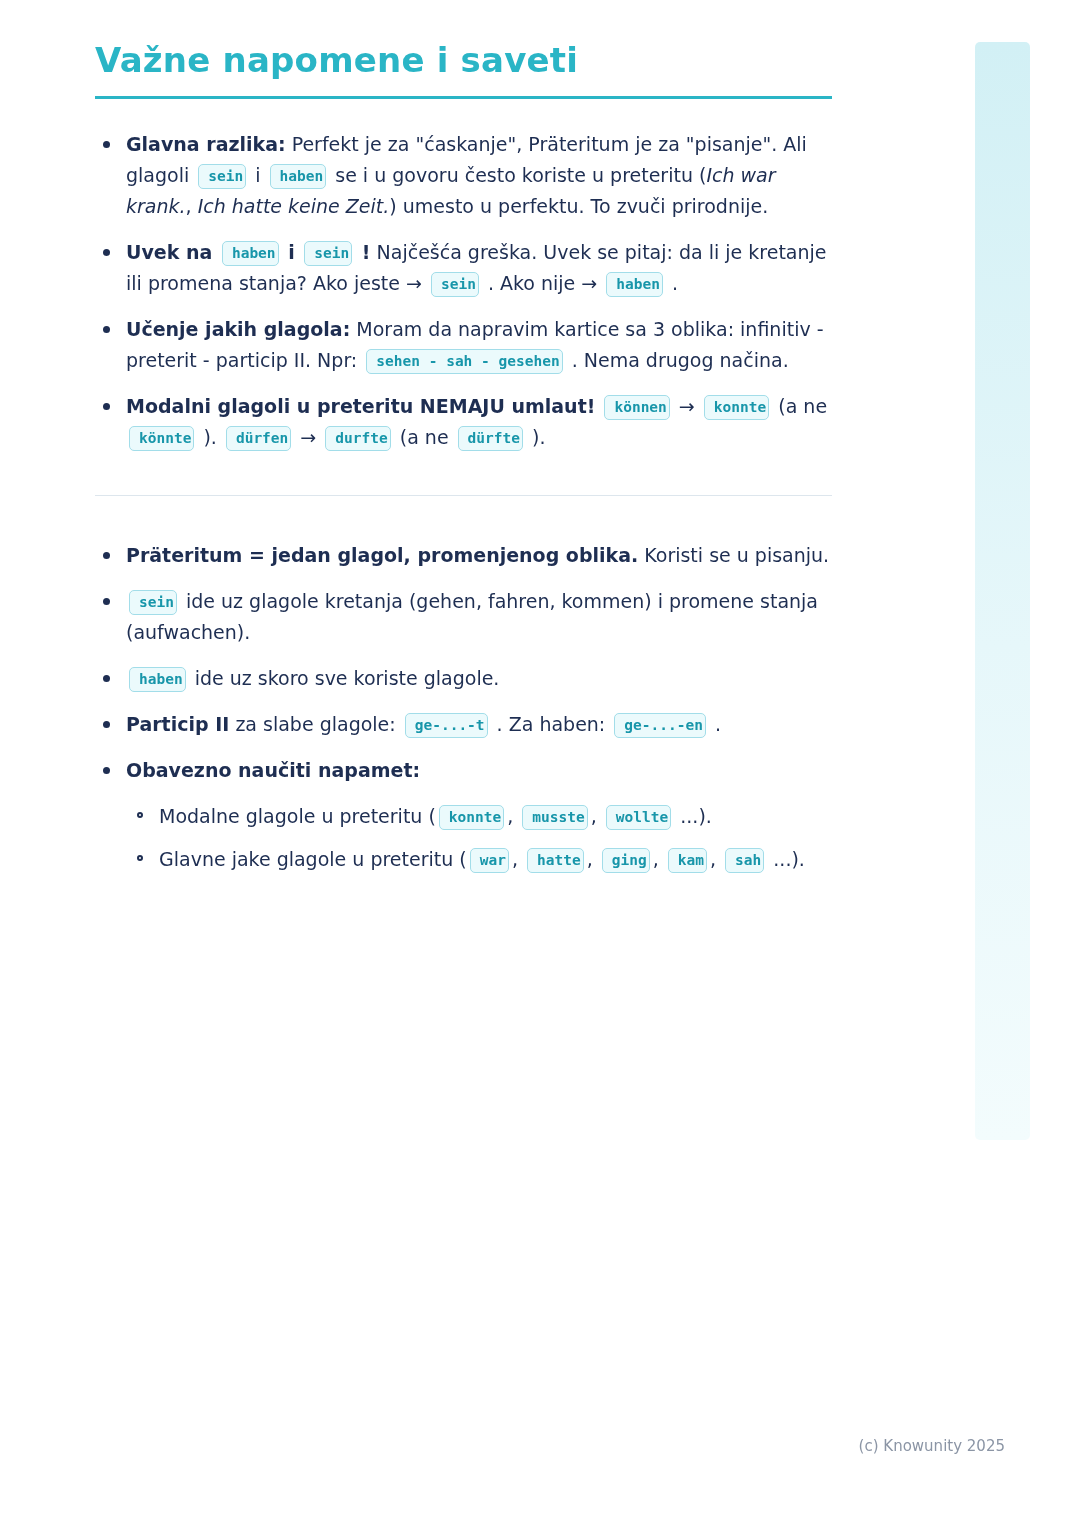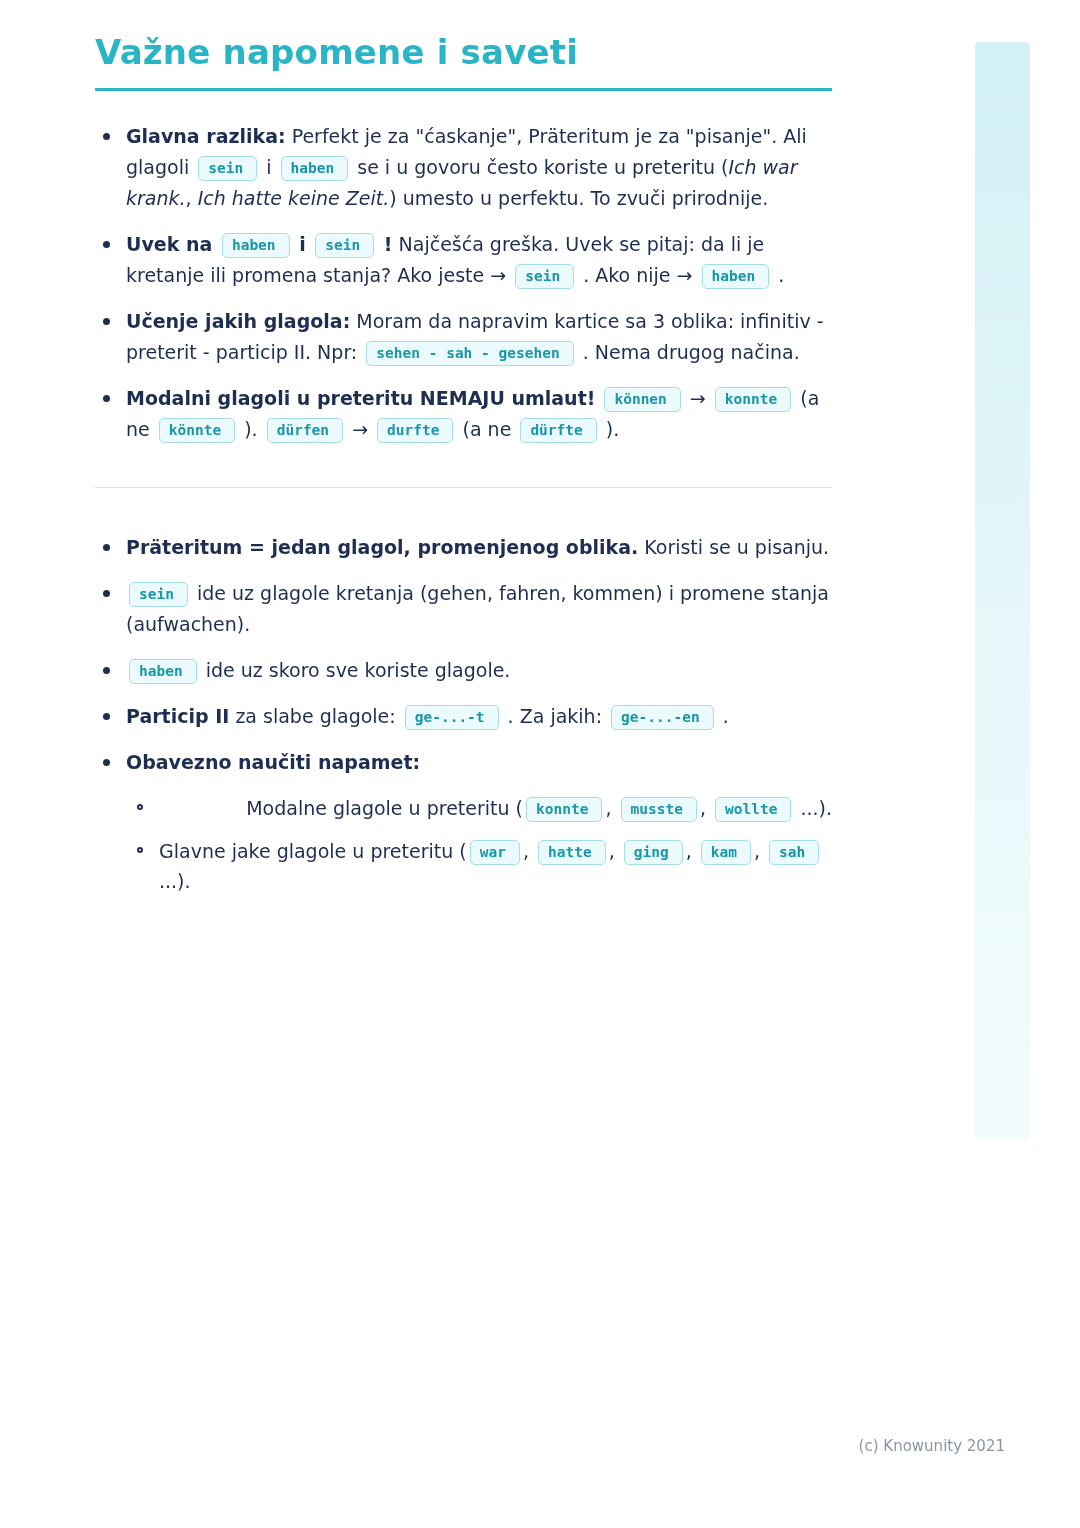--- a/index.html
+++ b/index.html
@@ -8,39 +8,39 @@
     width: 1080px;
     height: 1528px;
     position: relative;
     font-family: "DejaVu Sans", "Liberation Sans", sans-serif;
     color: #1e2e52;
     overflow: hidden;
   }
   .content-col {
     position: absolute;
     left: 95px;
-    top: 32px;
+    top: 40px;
     width: 737px;
   }
   .section-heading {
     font-size: 34px;
     font-weight: 800;
     letter-spacing: 0.2px;
     color: #2ab5c6;
     padding-bottom: 16px;
     border-bottom: 3px solid #2ab5c6;
     margin-bottom: 30px;
   }
   .bullet-list { margin-left: 8px; }
   .bullet {
     display: flex;
     align-items: flex-start;
     margin-bottom: 15px;
   }
-  .bullet.sub { margin-left: 34px; margin-bottom: 12px; justify-content: space-between; }
+  .bullet.sub { margin-left: 34px; margin-bottom: 12px; }
   .marker {
     flex: 0 0 auto;
     width: 7px; height: 7px;
     border-radius: 50%;
     background: #1e2e52;
     margin: 12px 16px 0 0;
   }
   .marker.hollow {
     width: 6px; height: 6px;
     background: transparent;
@@ -56,21 +56,21 @@
   .content em { font-style: italic; }
   .chip {
     display: inline-block;
     font-family: "DejaVu Sans Mono", "Liberation Mono", monospace;
     font-size: 14.5px;
     font-weight: 700;
     color: #1896aa;
     background: #ebfafc;
     border: 1px solid #a2dde9;
     border-radius: 5px;
-    padding: 2px 13px 3px 9px;
+    padding: 2px 2px 3px 9px;
     margin: 0 3px;
     line-height: 1.25;
     white-space: nowrap;
     vertical-align: 1px;
   }
   .section-divider {
     border: none;
     border-top: 1px solid #dde6ed;
     margin: 42px 0 44px 0;
   }
@@ -130,31 +130,31 @@
       <div class="bullet">
         <span class="marker"></span>
         <div class="content"><span class="chip">sein</span><span> ide uz glagole kretanja (gehen, fahren, kommen) i promene stanja (aufwachen).</span></div>
       </div>
       <div class="bullet">
         <span class="marker"></span>
         <div class="content"><span class="chip">haben</span><span> ide uz skoro sve koriste glagole.</span></div>
       </div>
       <div class="bullet">
         <span class="marker"></span>
-        <div class="content"><strong>Particip II</strong><span> za slabe glagole: </span><span class="chip">ge-...-t</span><span> . Za jakih: </span><span class="chip">ge-...-en</span><span> .</span></div>
+        <div class="content"><strong>Particip II</strong><span> za slabe glagole: </span><span class="chip">ge-...-t</span><span> . Za haben: </span><span class="chip">ge-...-en</span><span> .</span></div>
       </div>
       <div class="bullet">
         <span class="marker"></span>
         <div class="content"><strong>Obavezno naučiti napamet:</strong></div>
       </div>
       <div class="bullet sub">
         <span class="marker hollow"></span>
         <div class="content"><span>Modalne glagole u preteritu (</span><span class="chip">konnte</span><span>, </span><span class="chip">musste</span><span>, </span><span class="chip">wollte</span><span> ...).</span></div>
       </div>
       <div class="bullet sub">
         <span class="marker hollow"></span>
         <div class="content"><span>Glavne jake glagole u preteritu (</span><span class="chip">war</span><span>, </span><span class="chip">hatte</span><span>, </span><span class="chip">ging</span><span>, </span><span class="chip">kam</span><span>, </span><span class="chip">sah</span><span> ...).</span></div>
       </div>
     </div>
 
 </div>
 
-<div class="footer-credit">(c) Knowunity 2021</div>
+<div class="footer-credit">(c) Knowunity 2025</div>
 
 </body></html>

